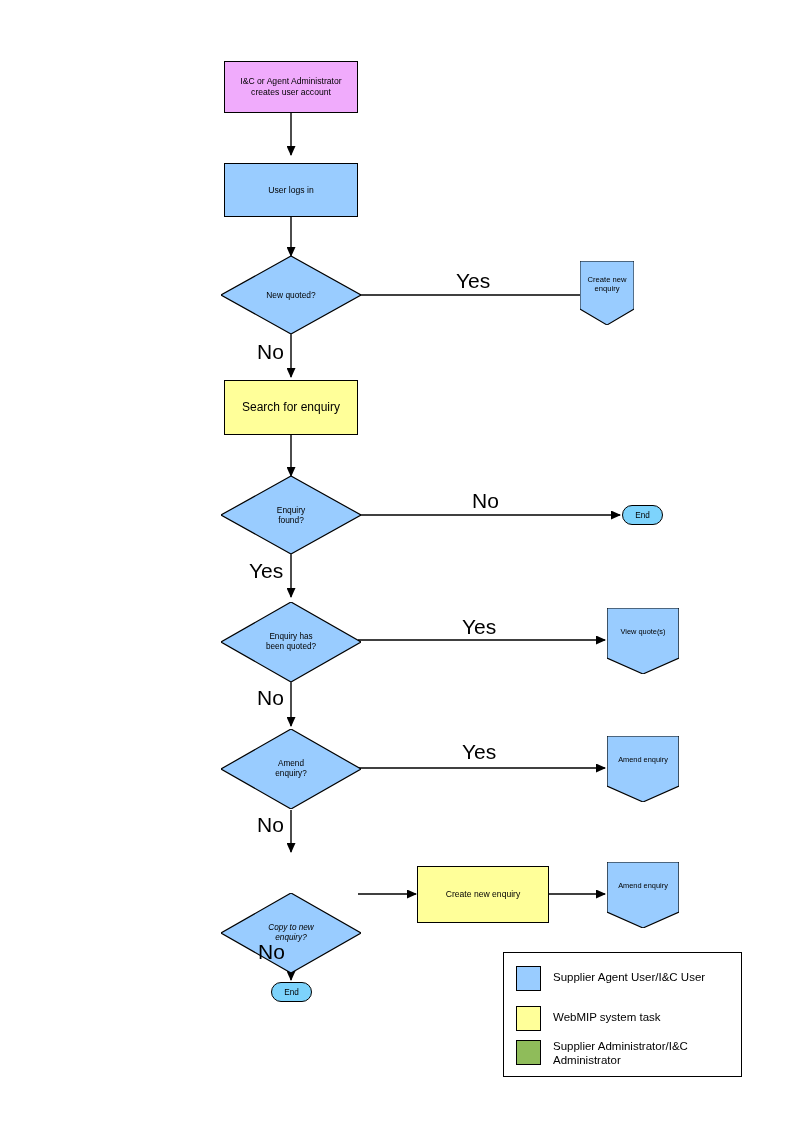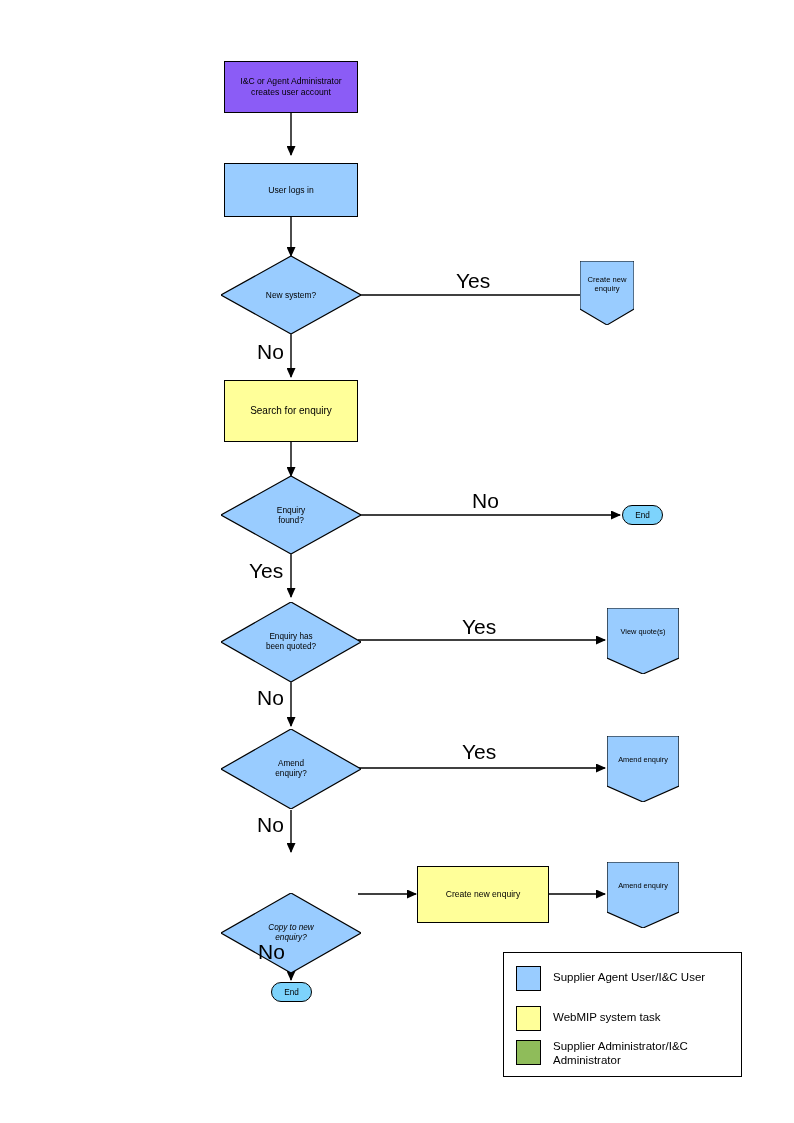--- a/index.html
+++ b/index.html
@@ -38,21 +38,21 @@
     white-space: pre-line;
     padding: 0 3px;
   }
 
   
   .rect {
     border: 1px solid #000000;
   }
   .rect.blue   { background: #99CCFF; }
   .rect.yellow { background: #FFFF99; }
-  .rect.green  { background: #8b5cf6; }
+  .rect.green  { background: #f0abfc; }
 
   
   .diamond-wrap {
     position: absolute;
   }
   .diamond-shape {
     position: absolute;
     left: 0; top: 0;
     width: 100%;
     height: 100%;
@@ -188,32 +188,32 @@
   </div>
 
   <div class="node rect blue" style="left:224px; top:163px; width:134px; height:54px; font-size:8.6px;">
     <span class="node-label">User logs in</span>
   </div>
 
   <div class="diamond-wrap" style="left:221px; top:256px; width:140px; height:78px;">
     <svg class="diamond-shape" viewBox="0 0 140 78" preserveAspectRatio="none">
       <polygon points="70,0 140,39 70,78 0,39" fill="#99CCFF" stroke="#000000" stroke-width="1.2"></polygon>
     </svg>
-    <div class="diamond-text" style="font-size:8.4px;">New system?</div>
+    <div class="diamond-text" style="font-size:8.4px;">New quoted?</div>
   </div>
 
   <div class="penta-wrap" style="left:580px; top:261px; width:54px; height:64px;">
     <svg class="penta-shape" viewBox="0 0 72 64" preserveAspectRatio="none">
       <polygon points="0,0 72,0 72,48 36,64 0,48" fill="#99CCFF" stroke="#000000" stroke-width="1.2"></polygon>
     </svg>
     <div class="penta-text" style="font-size:7.6px;">Create new
 enquiry</div>
   </div>
 
-  <div class="node rect yellow" style="left:224px; top:380px; width:134px; height:62px; font-size:10px;">
+  <div class="node rect yellow" style="left:224px; top:380px; width:134px; height:55px; font-size:12px;">
     <span class="node-label">Search for enquiry</span>
   </div>
 
   <div class="diamond-wrap" style="left:221px; top:476px; width:140px; height:78px;">
     <svg class="diamond-shape" viewBox="0 0 140 78" preserveAspectRatio="none">
       <polygon points="70,0 140,39 70,78 0,39" fill="#99CCFF" stroke="#000000" stroke-width="1.2"></polygon>
     </svg>
     <div class="diamond-text" style="font-size:8.4px;">Enquiry
 found?</div>
   </div>

